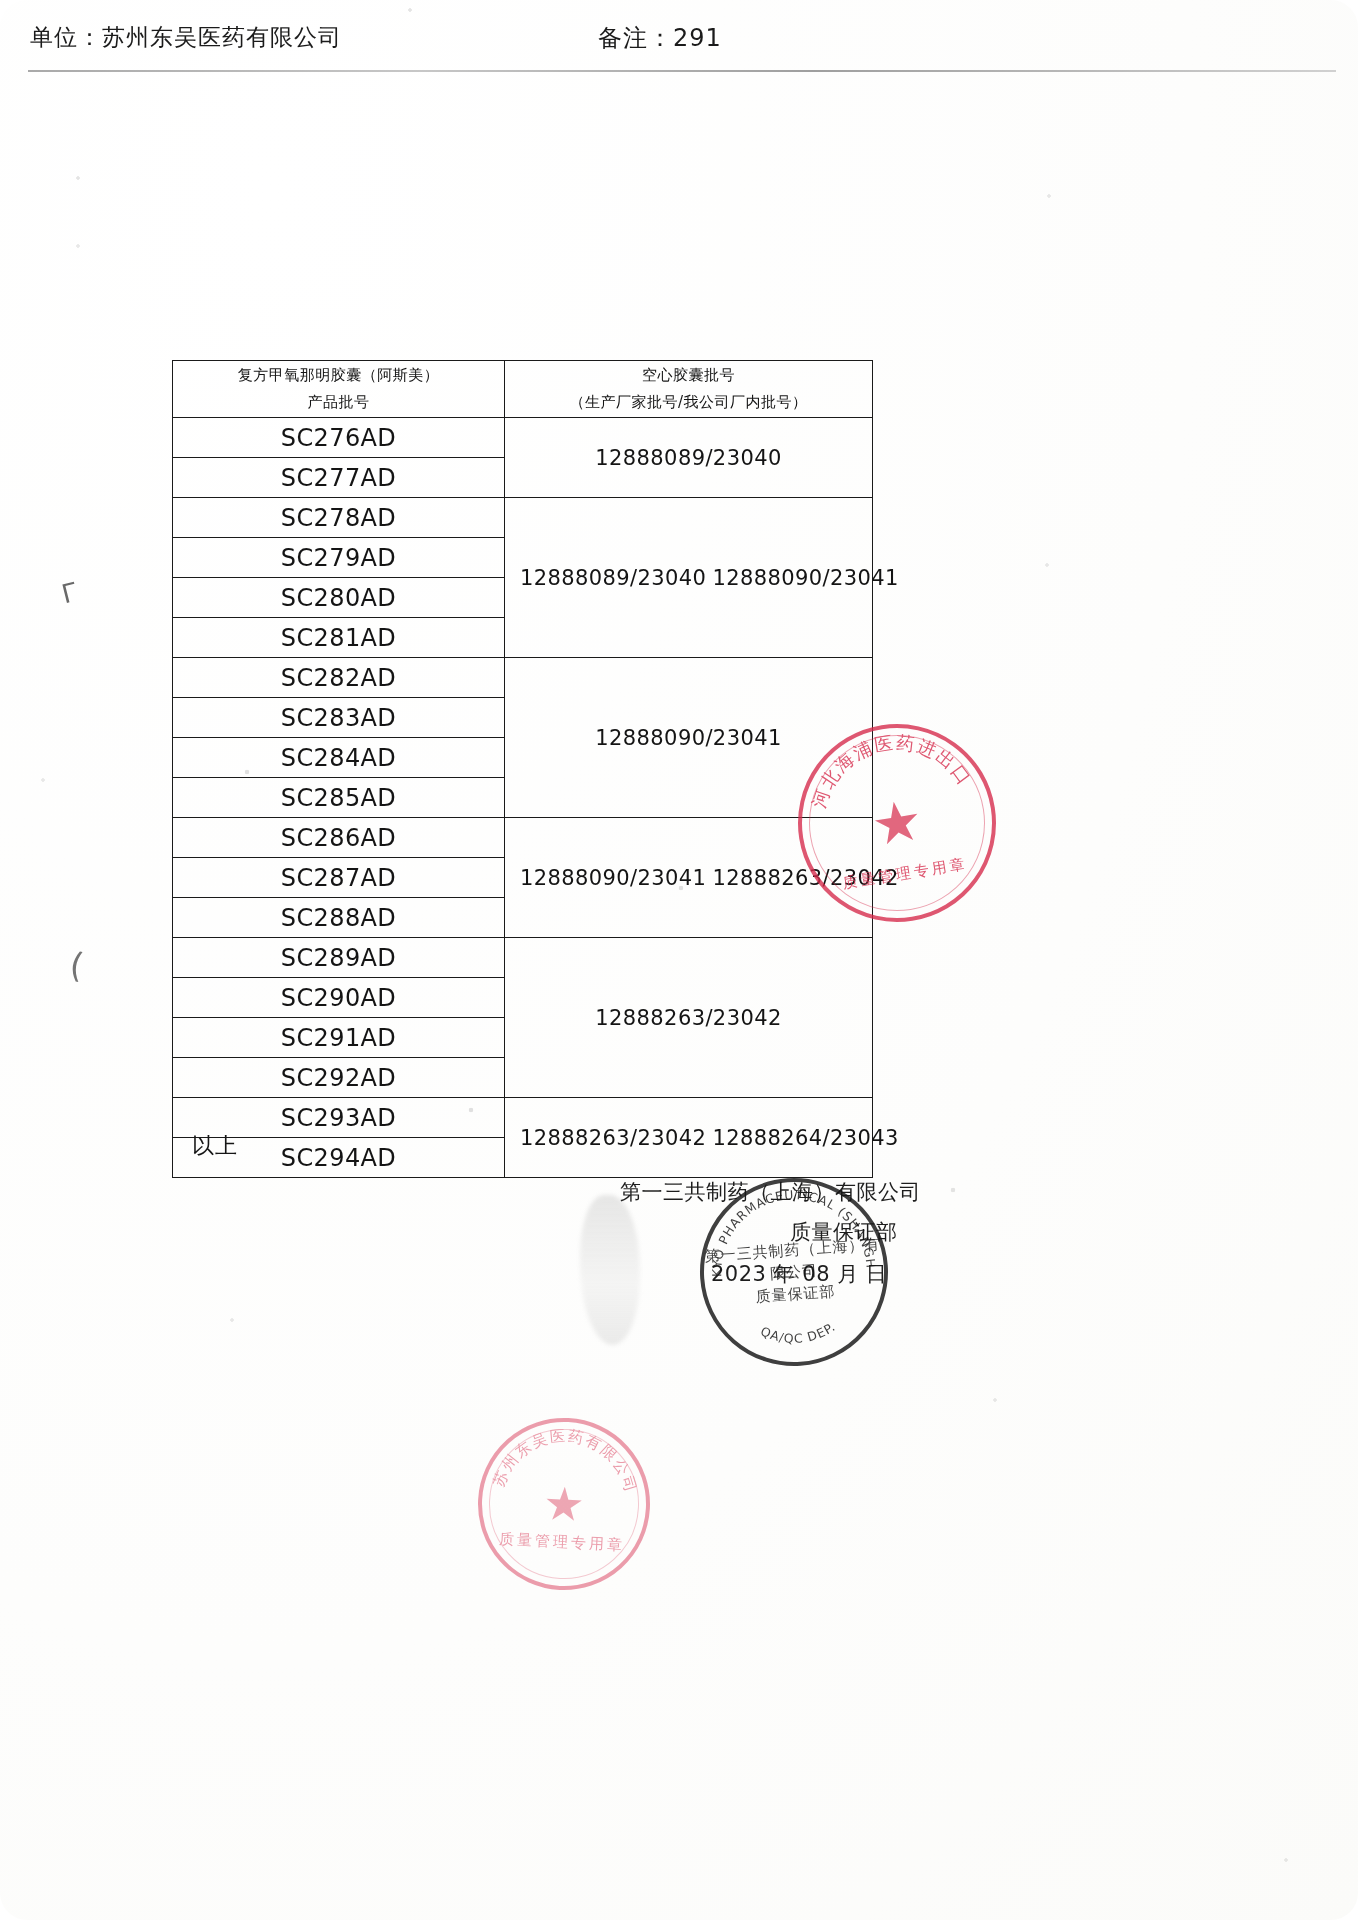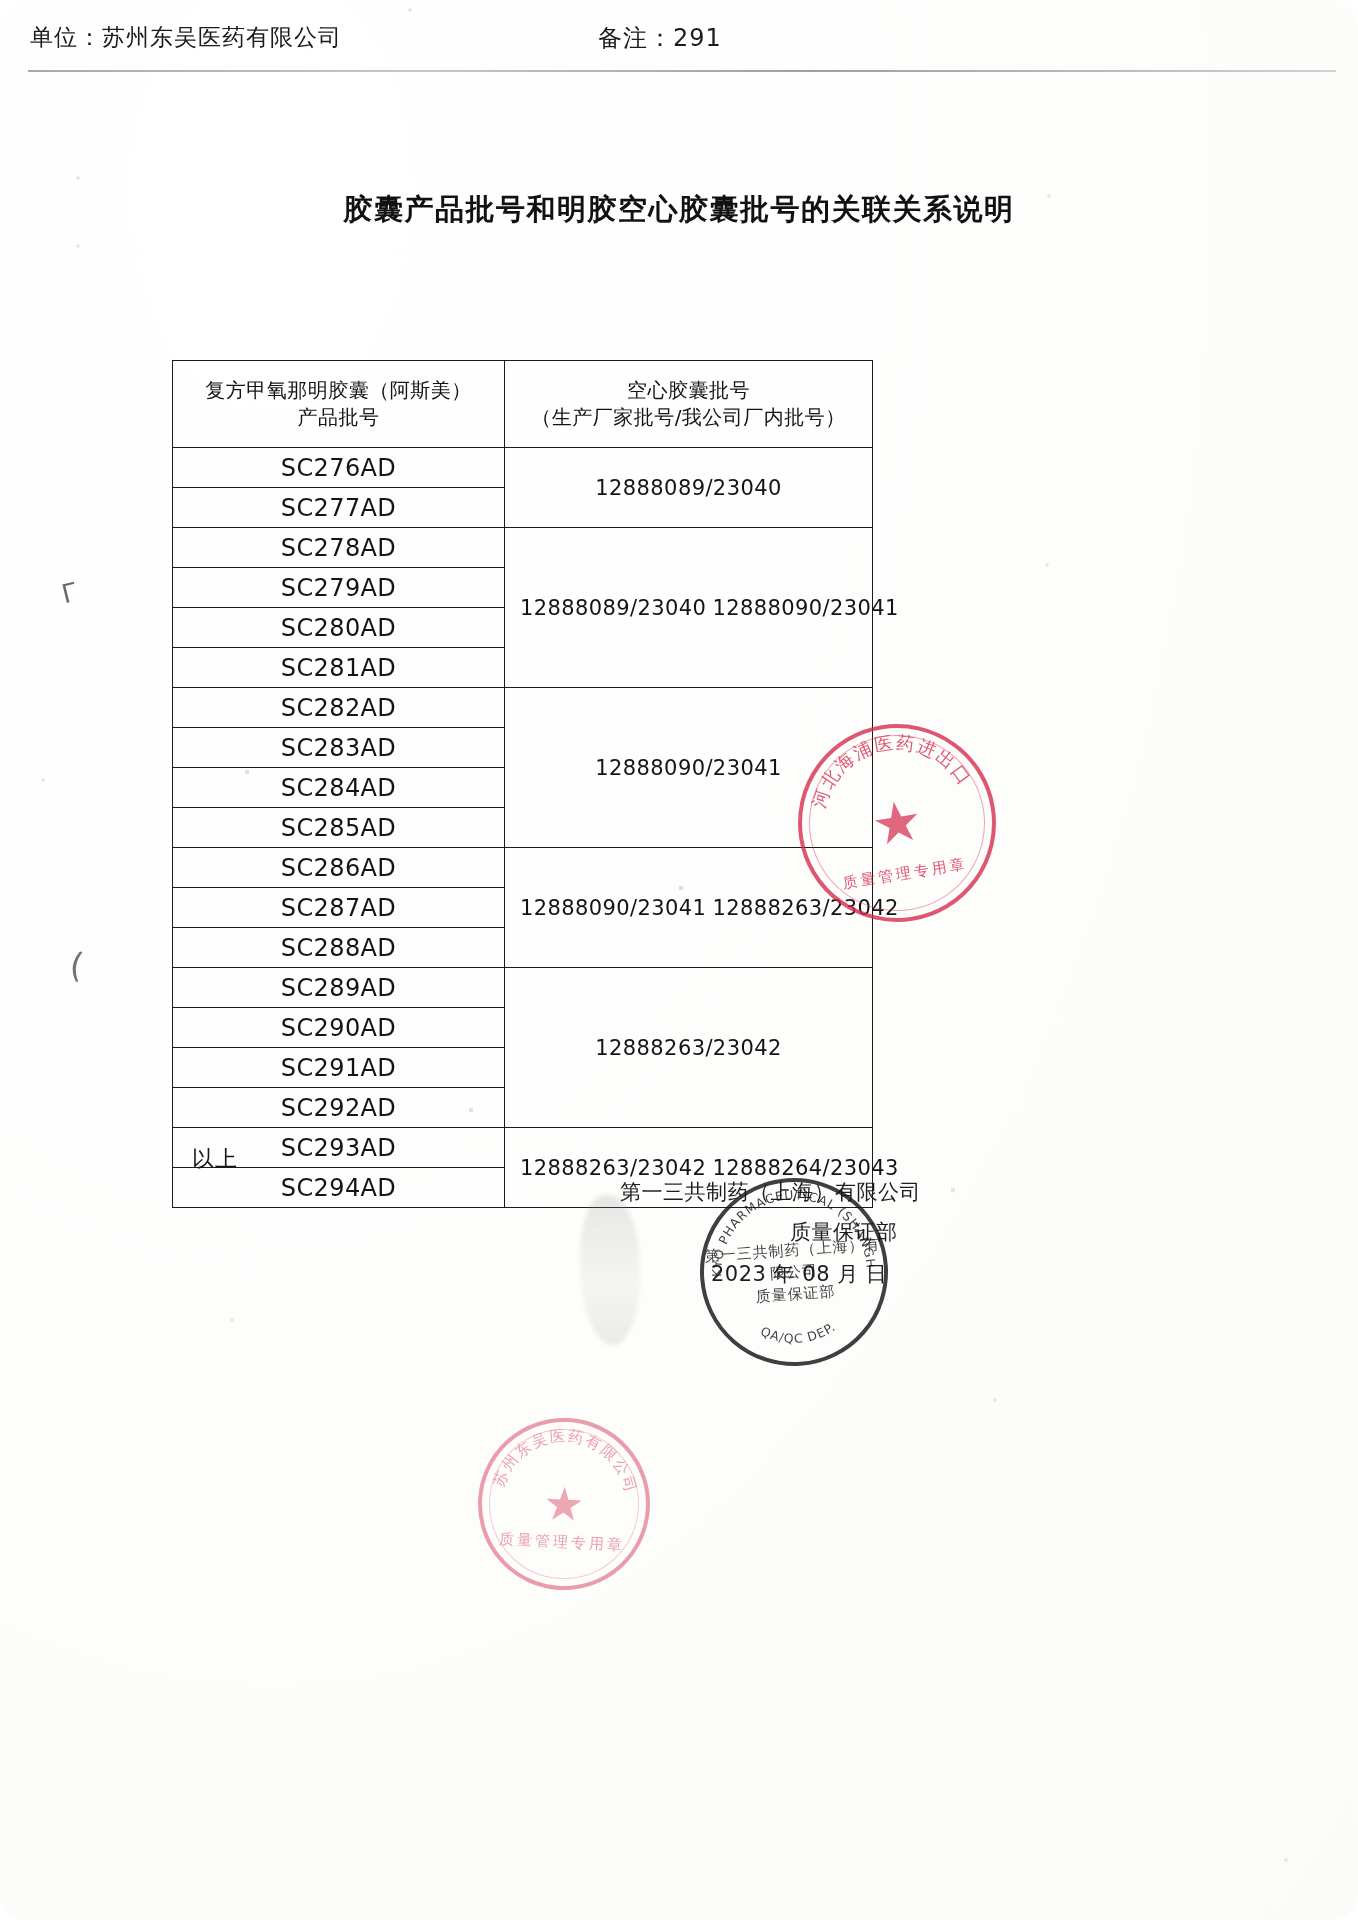--- a/index.html
+++ b/index.html
@@ -95,24 +95,24 @@
     text-align:center;
     vertical-align:middle;
     color:#141414;
     background:transparent;
   }
   td.col-left   { width:332px; }
   td.col-right  { width:368px; }
 
   .th-cell {
     height:55px;
-    font-size:20px;
+    font-size:15px;
     line-height:27px;
     letter-spacing:.5px;
-    padding:16px 4px;
+    padding:1px 4px;
   }
   .th-cell .l2 { display:block; }
 
   td.lot {
     height:40px;
     font-size:24px;
     font-family:"DejaVu Sans","Liberation Sans",sans-serif;
     letter-spacing:.4px;
   }
   td.cap {
@@ -124,21 +124,21 @@
     display:flex;
     justify-content:space-around;
     align-items:center;
     gap:6px;
     padding:0 14px;
   }
 
   
   .yishang {
     position:absolute; left:192px; top:1131px;
-    font-size:22px; color:#161616; letter-spacing:1px;margin-top:13px;
+    font-size:22px; color:#161616; letter-spacing:1px;
   }
   .sig {
     position:absolute; left:620px; top:1178px;
     font-size:21px; color:#1d1d1d; letter-spacing:.5px;
     white-space:nowrap;
   }
   .sig .l2 { display:block; margin-left:170px; margin-top:12px; }
   .sig .l3 { display:block; margin-left:91px; margin-top:14px; }
 
   
@@ -236,21 +236,20 @@
 <body>
 
 <div class="page">
 
   <div class="hdr">
     <div class="hdr-unit">单位：苏州东吴医药有限公司</div>
     <div class="hdr-note">备注：291</div>
   </div>
   <div class="hdr-rule"></div>
 
-  <div class="title">胶囊产品批号和明胶空心胶囊批号的关联关系说明</div>
 
 
   <div class="tbl-wrap">
     <table class="batch">
       <tbody id="tbody">
           <tr>
             <td class="col-left th-cell"><span>复方甲氧那明胶囊（阿斯美）</span><span class="l2">产品批号</span></td>
             <td class="col-right th-cell"><span>空心胶囊批号</span><span class="l2">（生产厂家批号/我公司厂内批号）</span></td>
           </tr>
           <tr>

